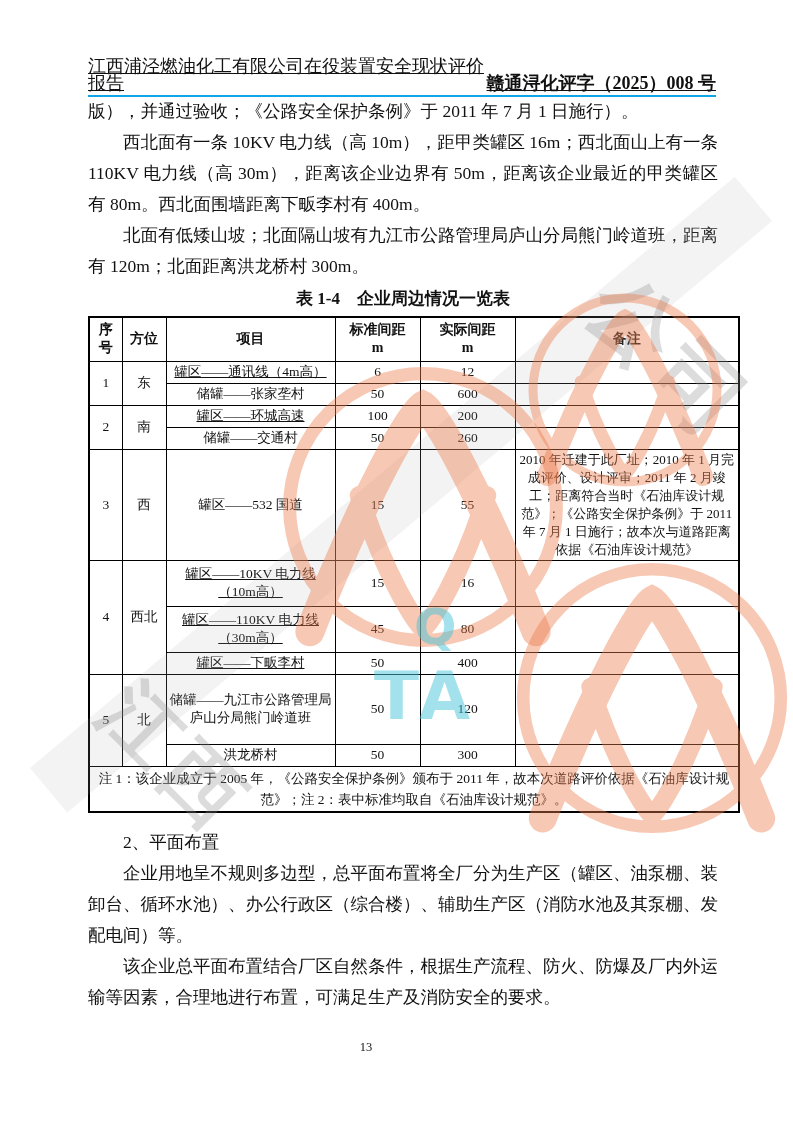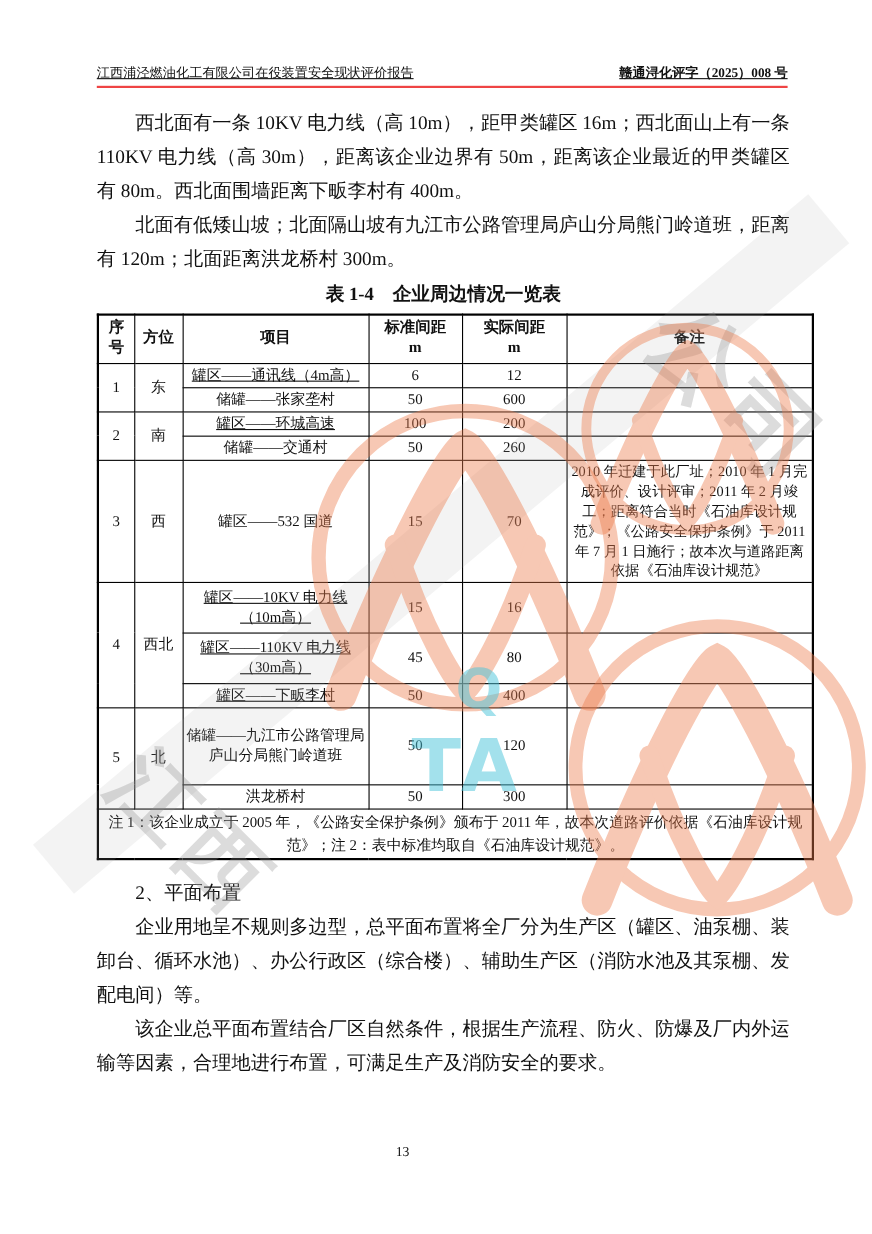--- a/index.html
+++ b/index.html
@@ -5,22 +5,22 @@
   html,body{margin:0;padding:0;background:#e8e8e8;}
   .page{
     position:relative;width:793px;height:1122px;background:#ffffff;
     margin:0 auto;overflow:hidden;
     font-family:"Liberation Serif","DejaVu Serif",serif;color:#111;
   }
   
   .runhead{
     position:absolute;left:88px;top:58px;width:628px;
     display:flex;justify-content:space-between;align-items:flex-end;
-    border-bottom:2px solid #ef4444;padding-bottom:3px;
-    font-size:12px;line-height:17px;
+    border-bottom:2px solid #0ea5e9;padding-bottom:3px;
+    font-size:18px;line-height:17px;
   }
   .runhead .l{text-decoration:underline;}
   .runhead .r{font-weight:bold;text-decoration:underline;white-space:nowrap;}
   
   .content{position:absolute;left:88px;top:96px;width:630px;}
   p.body{
     margin:0;font-size:17.5px;line-height:31px;text-align:justify;
     text-indent:2em;
   }
   p.body.noindent{text-indent:0;}
@@ -76,20 +76,21 @@
 <body>
 
 <div class="page">
 
   <div class="runhead">
     <span class="l">江西浦泾燃油化工有限公司在役装置安全现状评价报告</span>
     <span class="r">赣通浔化评字（2025）008 号</span>
   </div>
 
   <div class="content">
+    <p class="body noindent">版），并通过验收；《公路安全保护条例》于 2011 年 7 月 1 日施行）。</p>
     <p class="body">西北面有一条 10KV 电力线（高 10m），距甲类罐区 16m；西北面山上有一条 110KV 电力线（高 30m），距离该企业边界有 50m，距离该企业最近的甲类罐区有 80m。西北面围墙距离下畈李村有 400m。</p>
     <p class="body">北面有低矮山坡；北面隔山坡有九江市公路管理局庐山分局熊门岭道班，距离有 120m；北面距离洪龙桥村 300m。</p>
 
     <div class="tbl-title">表 1-4　企业周边情况一览表</div>
 
     <table class="peritable">
       <colgroup>
         <col style="width:33px">
           <col style="width:44px">
           <col style="width:169px">
@@ -137,21 +138,21 @@
           <td>50</td>
           <td>260</td>
           <td></td>
         </tr>
 
         <tr>
           <td>3</td>
           <td>西</td>
           <td class="item">罐区——532 国道</td>
           <td>15</td>
-          <td>70</td>
+          <td>55</td>
           <td class="remark">2010 年迁建于此厂址；2010 年 1 月完成评价、设计评审；2011 年 2 月竣工；距离符合当时《石油库设计规范》；《公路安全保护条例》于 2011 年 7 月 1 日施行；故本次与道路距离依据《石油库设计规范》</td>
         </tr>
 
         <tr class="r4ab">
           <td rowspan="3">4</td>
           <td rowspan="3">西北</td>
           <td class="item u">罐区——10KV 电力线
 （10m高）</td>
           <td>15</td>
           <td>16</td>

